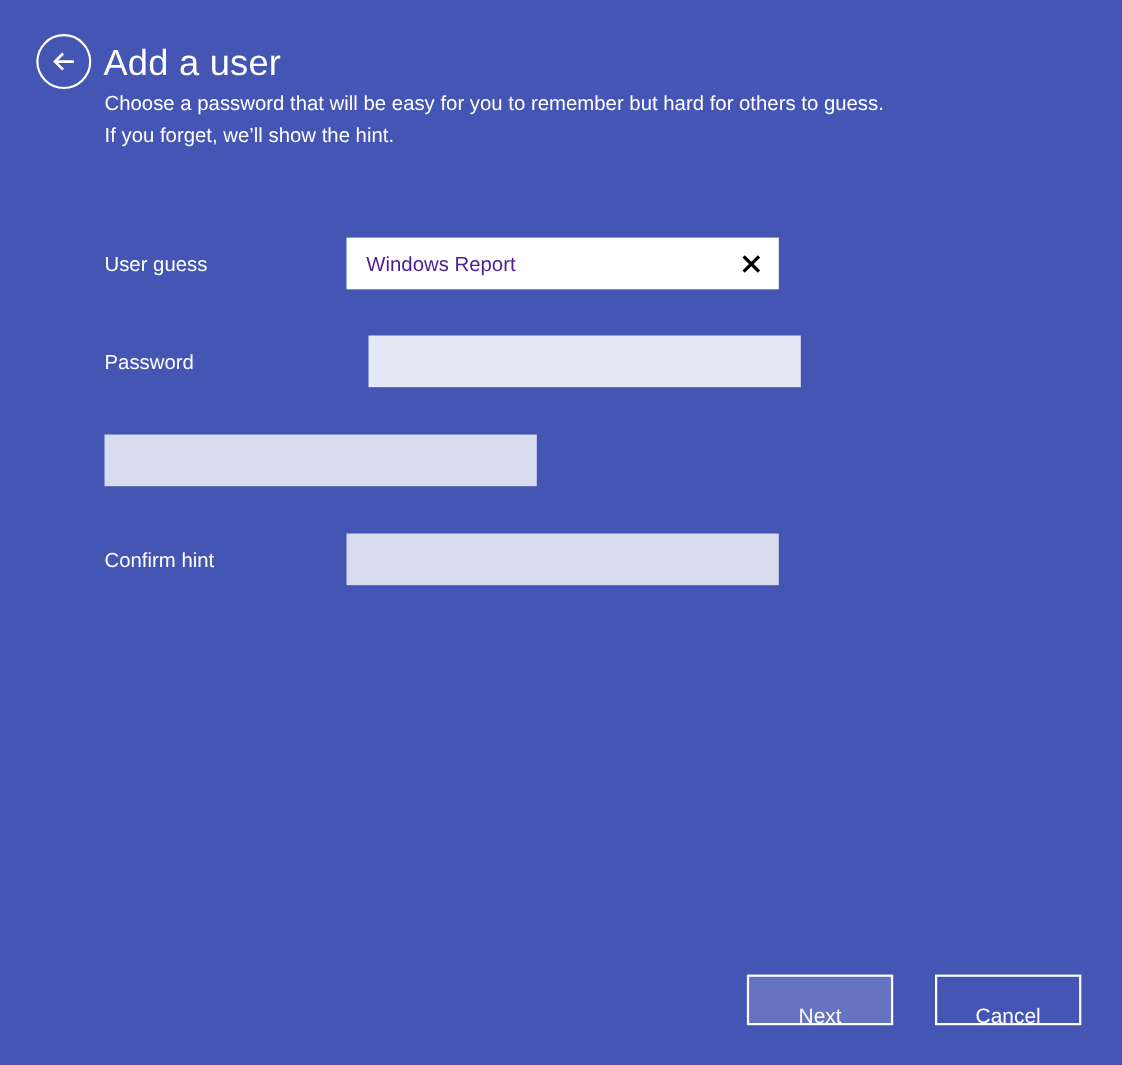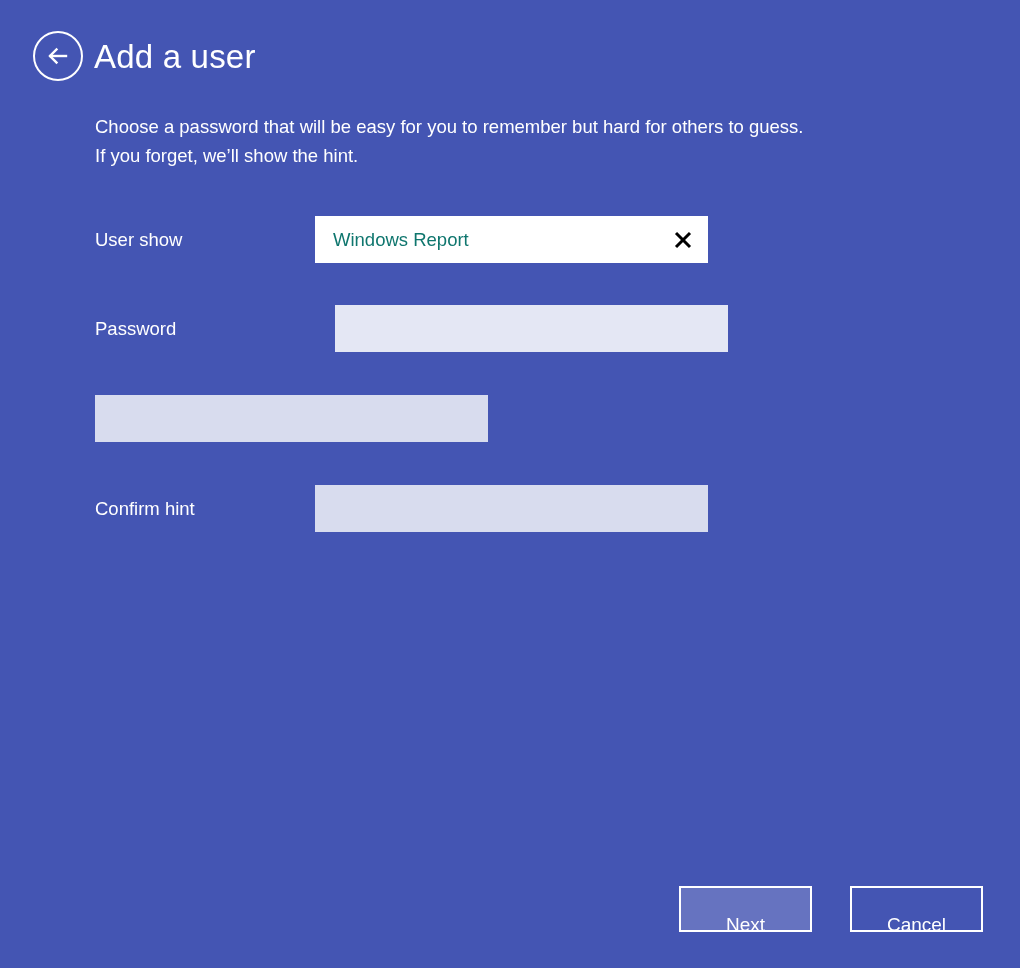--- a/index.html
+++ b/index.html
@@ -54,21 +54,21 @@
     font-size: 33px;
     font-weight: 300;
     line-height: 1;
     letter-spacing: 0.2px;
     white-space: nowrap;
   }
 
   .subtitle {
     position: absolute;
     left: 95px;
-    top: 112px;
+    top: 79px;
     width: 880px;
     color: #ffffff;
     font-size: 18.5px;
     font-weight: 400;
     line-height: 29px;
   }
   .subtitle .line {
     display: block;
     white-space: nowrap;
   }
@@ -110,21 +110,21 @@
   .field-box.filled {
     background: #ffffff;
   }
   .field-box.empty-light {
     background: #e4e7f4;
   }
   .field-box.empty {
     background: #d8dcee;
   }
   .field-value {
-    color: #0f766e;
+    color: #4c1d95;
     font-size: 18.5px;
     font-weight: 400;
     padding-left: 18px;
     padding-right: 60px;
     line-height: 47px;
     white-space: nowrap;
     overflow: hidden;
     text-overflow: ellipsis;
     flex: 1 1 auto;
   }
@@ -205,21 +205,21 @@
   <div class="subtitle">
     <span class="line">Choose a password that will be easy for you to remember but hard for others to guess.</span>
     <span class="line">If you forget, we’ll show the hint.</span>
   </div>
 
 </div>
 
 <div class="form">
 
   <div class="form-row row-username">
-    <div class="field-label">User show</div>
+    <div class="field-label">User guess</div>
     <div class="field-box filled">
       <div class="field-value">Windows Report</div>
       <button class="clear-btn" aria-label="Clear">
         <svg width="22" height="22" viewBox="0 0 22 22">
           <g stroke="#000000" stroke-width="3" stroke-linecap="butt">
             <line x1="4" y1="4" x2="18" y2="18"></line>
             <line x1="18" y1="4" x2="4" y2="18"></line>
           </g>
         </svg>
       </button>

